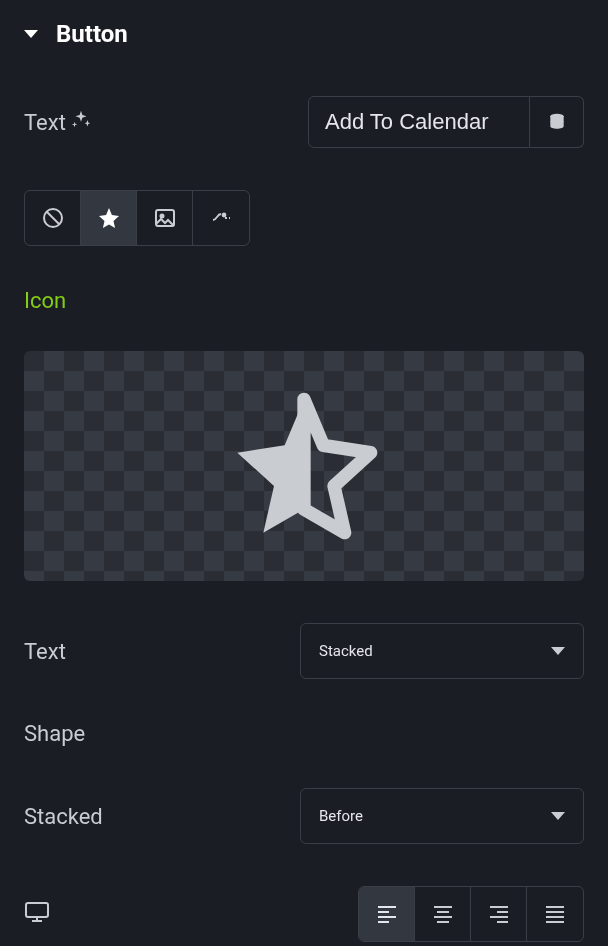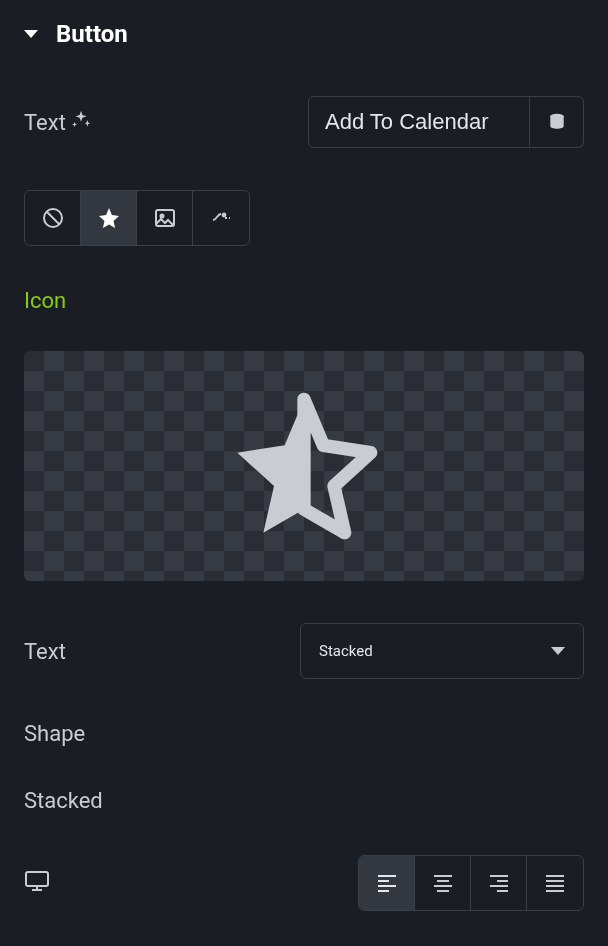--- a/index.html
+++ b/index.html
@@ -221,20 +221,24 @@
     <span class="caret-down"></span>
   </div>
 </div>
 
 <div class="row">
   <span class="label">Shape</span>
 </div>
 
 <div class="row">
   <span class="label">Stacked</span>
+  <div class="select">
+    <span>Before</span>
+    <span class="caret-down"></span>
+  </div>
 </div>
 
 <div class="row">
   <span class="label">
     <span class="responsive-icon">
       <svg viewBox="0 0 26 22" stroke-width="2">
           <rect x="2" y="2" width="22" height="14" rx="2"></rect>
           <line x1="8" y1="20" x2="18" y2="20"></line>
           <line x1="13" y1="16" x2="13" y2="20"></line>
         </svg>

